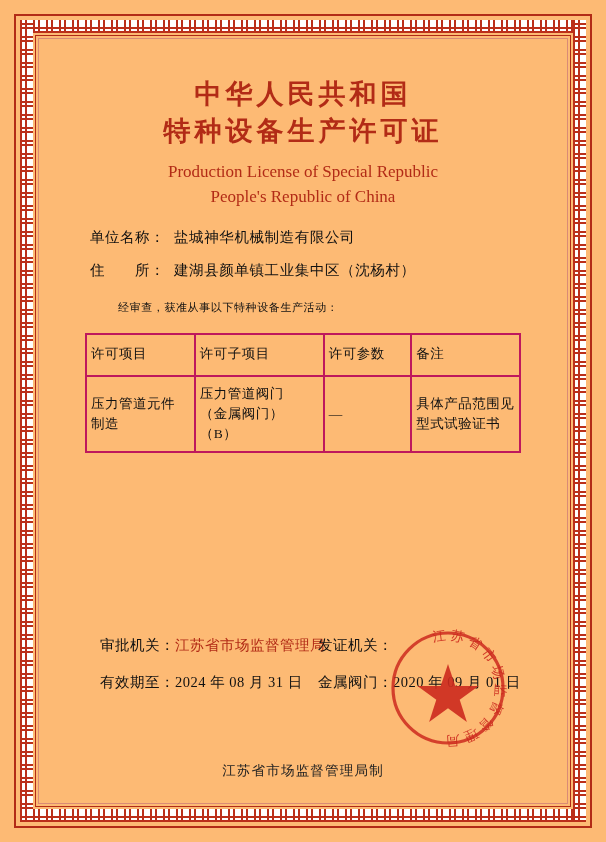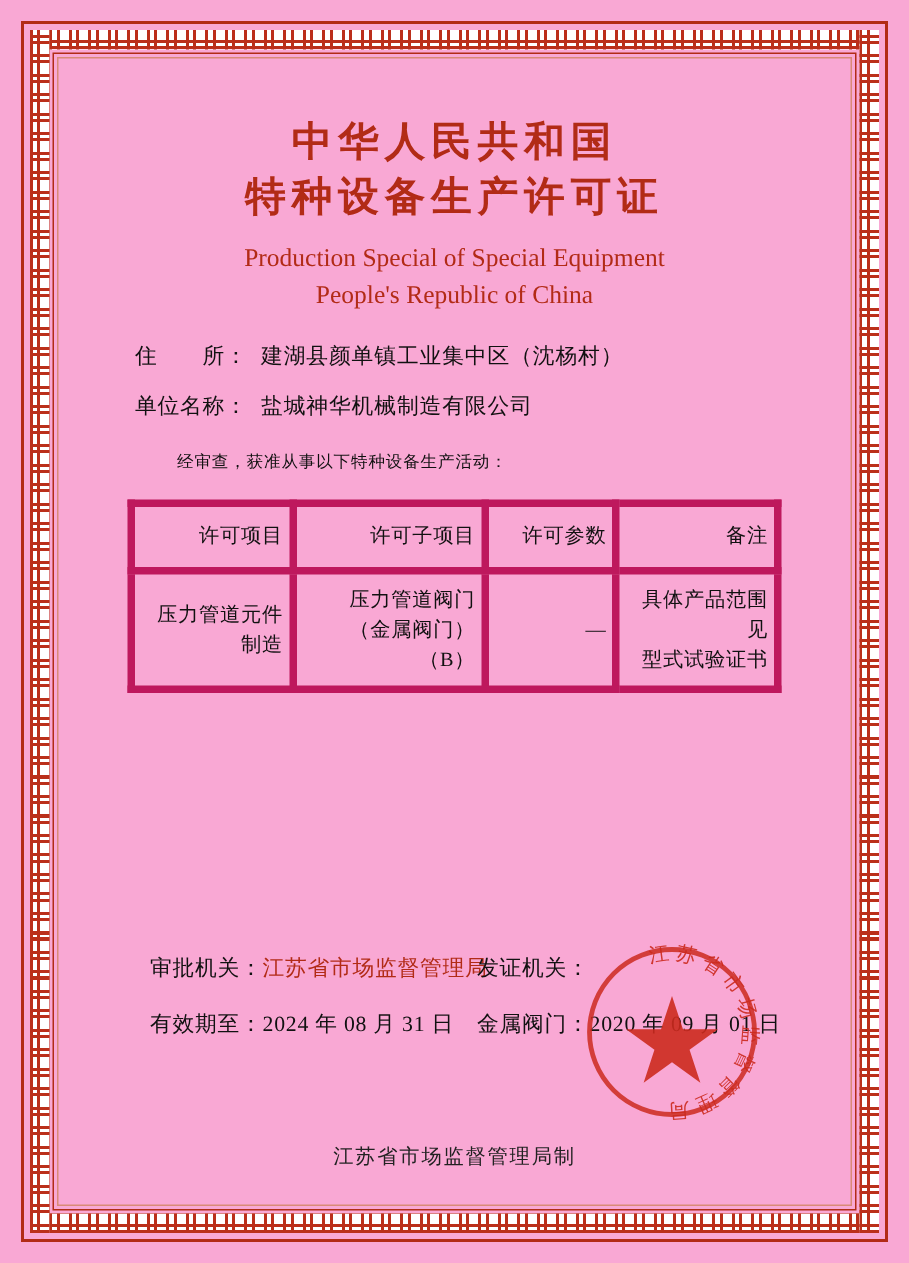--- a/index.html
+++ b/index.html
@@ -14,21 +14,21 @@
     color: #111111;
     position: relative;
     overflow: hidden;
   }
 
   .page {
     position: absolute;
     left: 0; top: 0;
     width: 606px;
     height: 842px;
-    background: #f9a8d4;
+    background: #fdba74;
   }
 
   
   .border-outer {
     position: absolute;
     left: 14px; top: 14px;
     width: 578px; height: 814px;
     border: 2px solid #b22b16;
     box-sizing: border-box;
   }
@@ -139,22 +139,22 @@
 
   
   table.license-table {
     margin: 18px auto 0 auto;
     border-collapse: collapse;
     width: 436px;
     font-size: 13.5px;
   }
   table.license-table th,
   table.license-table td {
-    border: 5px solid #be185d;
-    text-align: right;
+    border: 2px solid #be185d;
+    text-align: left;
     vertical-align: middle;
     padding: 7px 4px;
     line-height: 1.5;
     letter-spacing: 0.5px;
     font-weight: normal;
   }
   table.license-table thead th { height: 26px; }
   table.license-table tbody td { height: 52px; }
   .col-item  { width: 110px; }
   .col-sub   { width: 130px; font-family: Liberation Serif, serif; }
@@ -226,33 +226,33 @@
   <div class="border-inner2"></div>
 
   <div class="content">
 
     <div class="title-cn">
       <div class="line1">中华人民共和国</div>
       <div>特种设备生产许可证</div>
     </div>
 
     <div class="title-en">
-      <div>Production Special of Special Equipment</div>
+      <div>Production License of Special Republic</div>
       <div>People's Republic of China</div>
     </div>
 
 
     <div class="field-list">
+      <div class="field-row">
+        <span class="field-label">单位名称：</span>
+        <span class="field-value">盐城神华机械制造有限公司</span>
+      </div>
       <div class="field-row">
         <span class="field-label">住　　所：</span>
         <span class="field-value">建湖县颜单镇工业集中区（沈杨村）</span>
-      </div>
-      <div class="field-row">
-        <span class="field-label">单位名称：</span>
-        <span class="field-value">盐城神华机械制造有限公司</span>
       </div>
     </div>
 
     <div class="statement">经审查，获准从事以下特种设备生产活动：</div>
 
     <table class="license-table">
       <thead>
         <tr>
           <th class="col-item">许可项目</th>
           <th class="col-sub">许可子项目</th>

